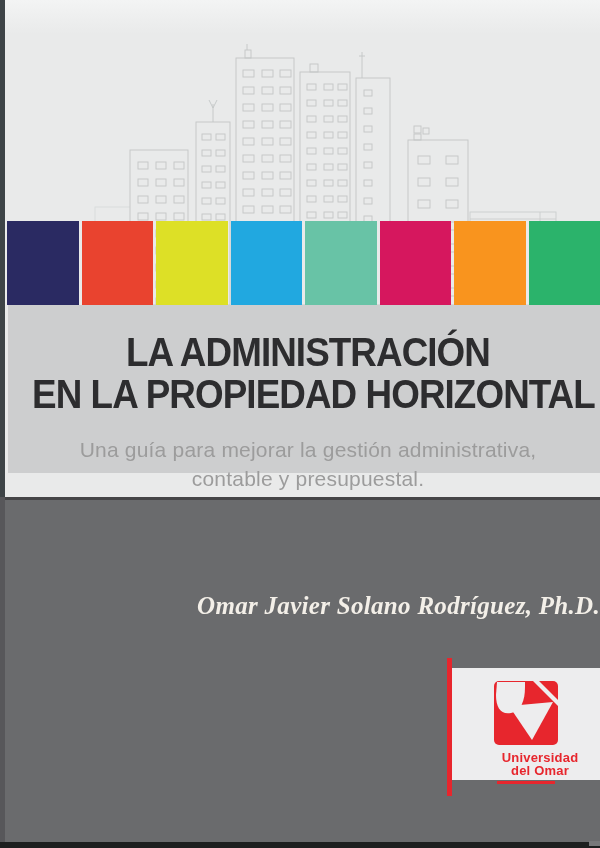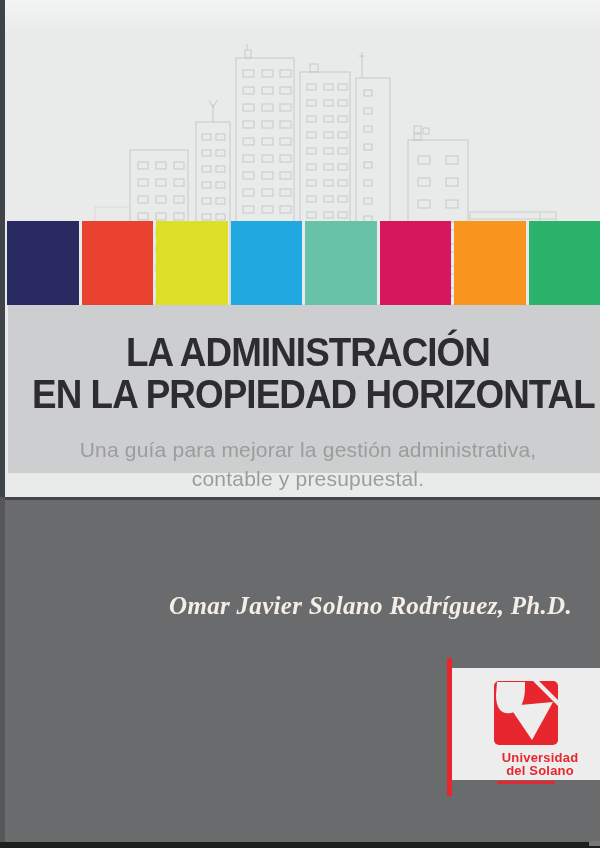--- a/index.html
+++ b/index.html
@@ -32,21 +32,21 @@
   .book-subtitle{
     margin-top:20px; color:#9c9c9c; font-size:21px; line-height:29px;
     letter-spacing:0.2px;
   }
   
   .dark-section{
     position:absolute; left:0; top:497px; width:600px; height:345px;
     background:#6a6b6d; border-top:3px solid #454547; box-sizing:border-box;
   }
   .author-line{
-    margin-top:92px; padding-right:28px; text-align:right;
+    margin-top:92px; text-align:right;
     font-family:"Liberation Serif", serif; font-style:italic; font-weight:bold;
     font-size:25px; color:#f3efe8; letter-spacing:0.3px;
   }
   
   .logo-box{
     position:absolute; right:0; top:668px; width:148px; height:112px;
     background:#ededee; text-align:center;
   }
   .logo-accent-bar{
     position:absolute; left:447px; top:658px; width:5px; height:138px;
@@ -284,21 +284,21 @@
   <div class="logo-accent-bar"></div>
   <div class="logo-box">
     <svg class="logo-emblem" width="64" height="64" viewBox="0 0 64 64">
       <rect x="0" y="0" width="64" height="64" rx="5" fill="#e7262d"></rect>
       <path d="M3,1 H31 V6 C31,20 27,30 17,32 C7,34 2,27 2,14 Z" fill="#ededee"></path>
       <polygon points="39,0 45,0 64,19 64,25" fill="#ededee"></polygon>
       <polygon points="15,25 59,21 38,59" fill="#ededee"></polygon>
     </svg>
     <div class="publisher-name">
       <div>Universidad</div>
-      <div>del Solano</div>
+      <div>del Omar</div>
     </div>
     <div class="publisher-underline"></div>
   </div>
 
   <div class="left-strip-top"></div>
   <div class="left-strip-bottom"></div>
   <div class="bottom-strip"></div>
   <div class="corner-notch"></div>
 
 </div>

